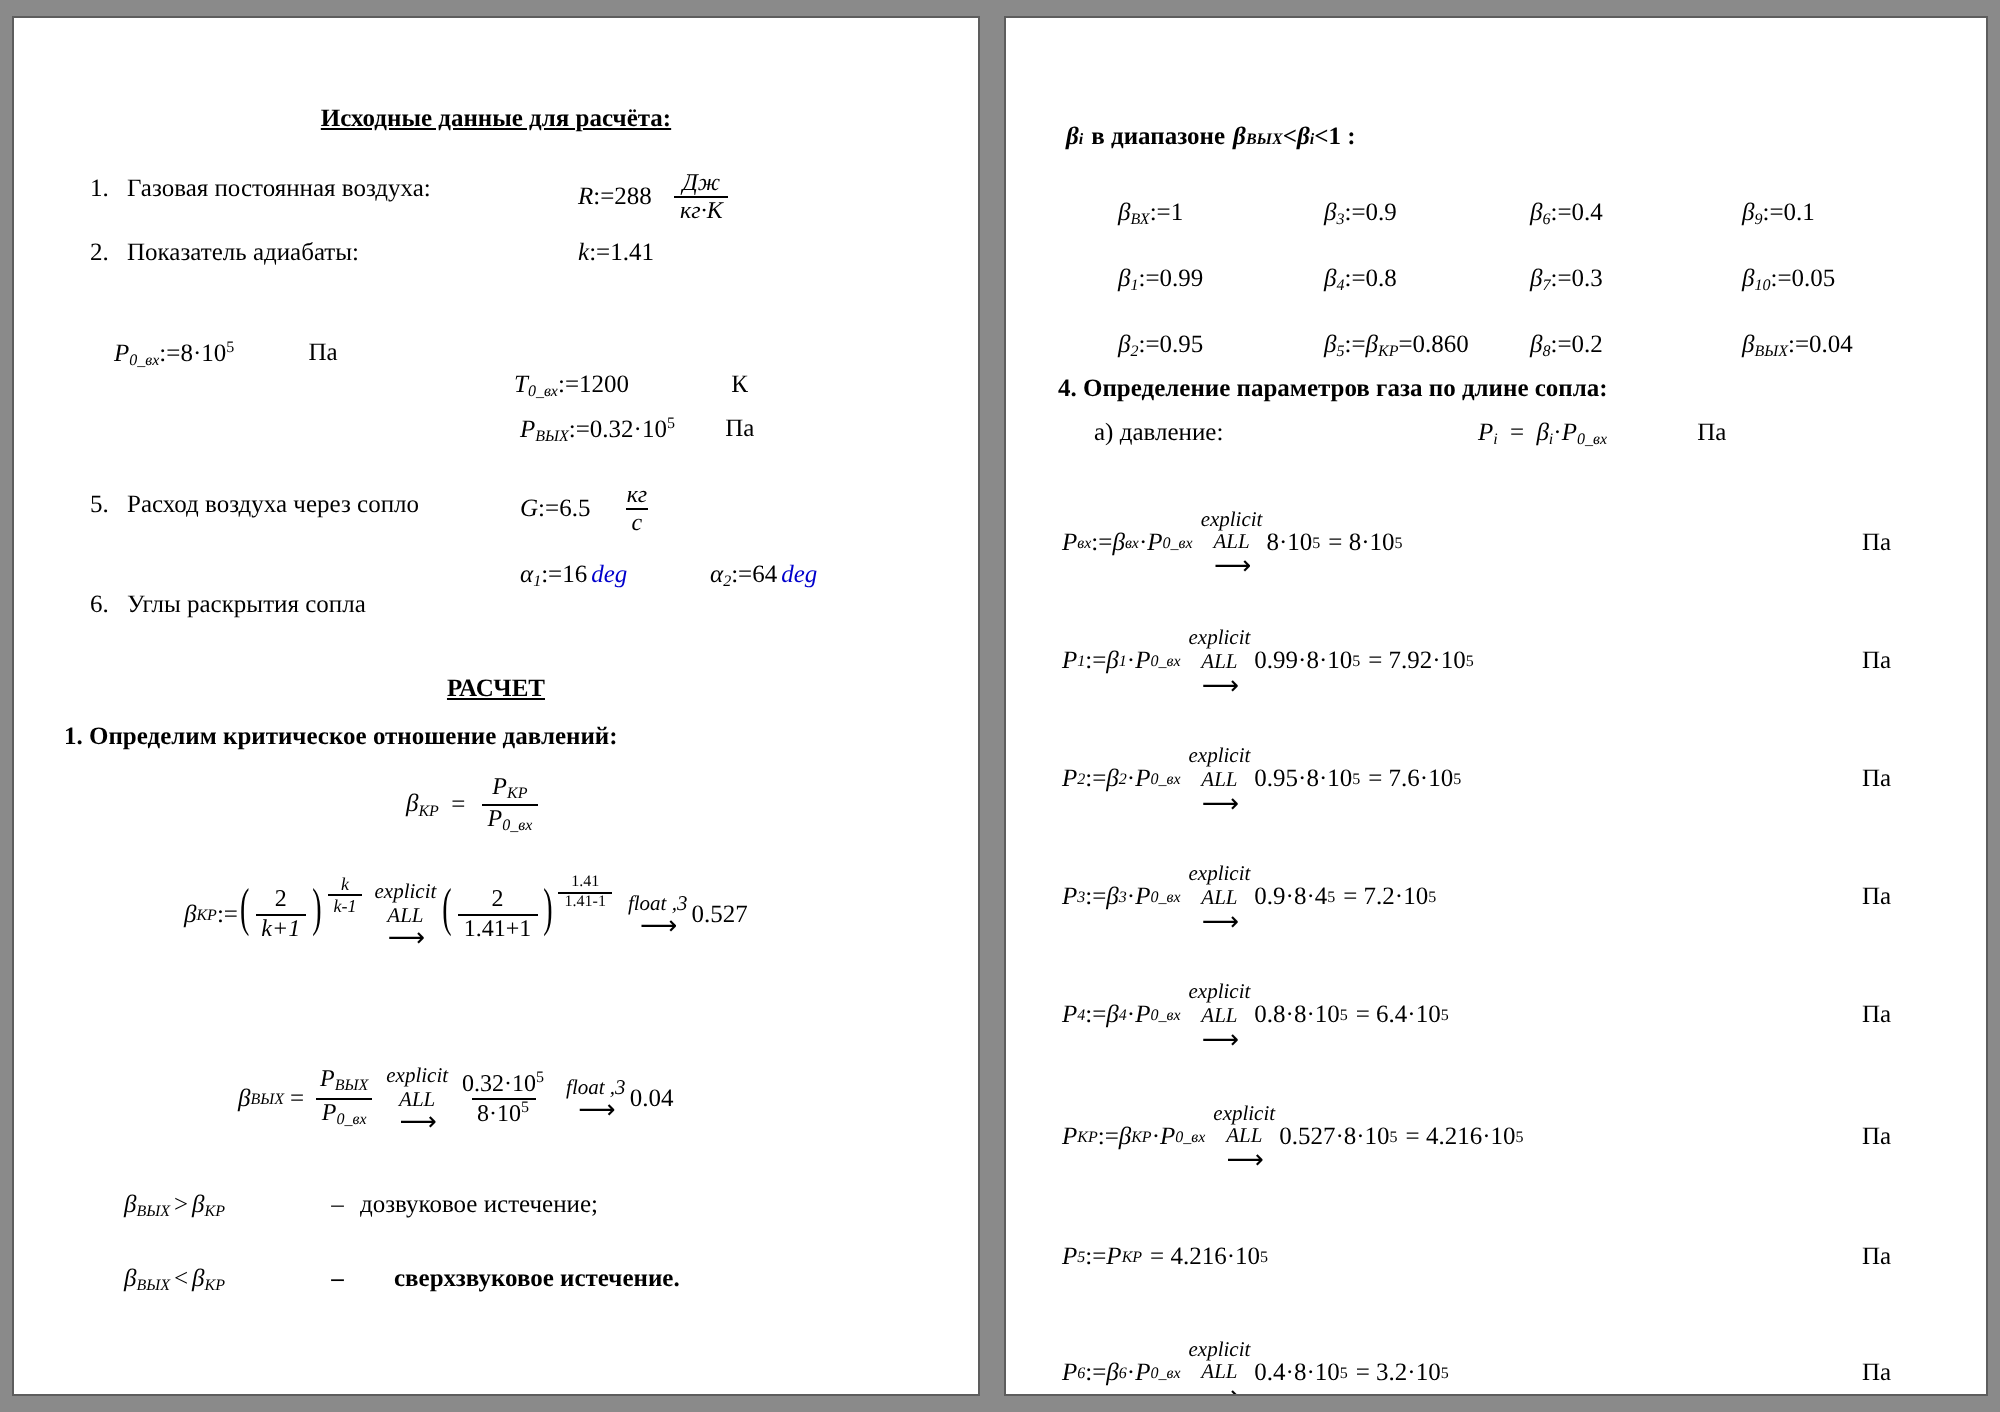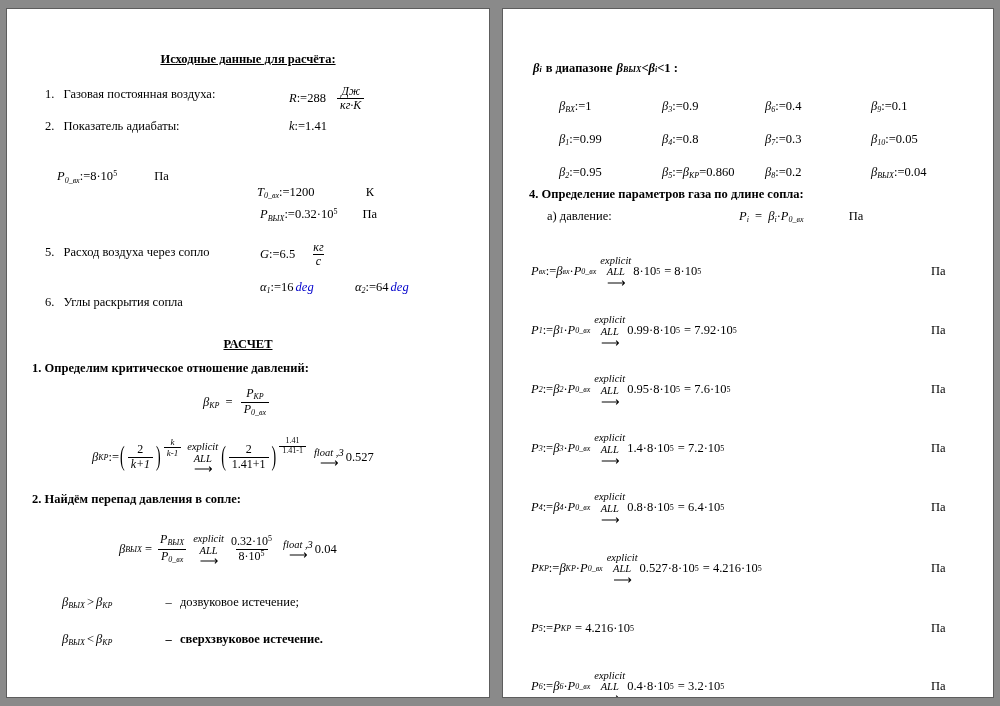--- a/index.html
+++ b/index.html
@@ -170,21 +170,20 @@
           <span class="den">1.41-1</span>
         </span>
       </span>
       <span class="expl" style="margin-left:6px;">
         <span class="lbl1">float ,3</span>
         <span class="arrow">⟶</span>
       </span>
       <span>0.527</span>
     </div>
 
-    <div class="abs hdr" style="left:25px;top:483px;">2. Найдём перепад давления в сопле:</div>
 
     <div class="abs" style="left:112px;top:524px;font-size:12.5px;display:flex;align-items:center;">
       <span class="it">β</span>
         <span class="sub">ВЫХ</span>
       <span style="margin:0 3px;">=</span>
       <span class="frac">
         <span class="num"><span class="it">P</span><span class="sub">ВЫХ</span></span>
         <span class="den"><span class="it">P</span><span class="sub">0_вх</span></span>
       </span>
       <span class="expl" style="margin-left:4px;">
@@ -204,21 +203,21 @@
     </div>
 
     <div class="abs" style="left:55px;top:586px;font-size:12.5px;">
       <span class="it">β</span><span class="sub">ВЫХ</span><span style="margin:0 2px;">&gt;</span><span class="it">β</span><span class="sub">КР</span>
       <span style="margin-left:50px;">–</span>
       <span style="margin-left:5px;">дозвуковое истечение;</span>
     </div>
     <div class="abs" style="left:55px;top:623px;font-size:12.5px;">
       <span class="it">β</span><span class="sub">ВЫХ</span><span style="margin:0 2px;">&lt;</span><span class="it">β</span><span class="sub">КР</span>
       <span style="margin-left:50px;font-weight:bold;">–</span>
-      <span style="margin-left:5px;font-weight:bold;">сверхзвуковое истечение.</span>
+      <span style="margin-left:22px;font-weight:bold;">сверхзвуковое истечение.</span>
     </div>
 
   </div>
 </div>
 
 <div class="page" id="page-right">
   <div class="inner">
 
     <div class="abs hdr" style="left:26px;top:52px;display:flex;align-items:baseline;">
       <span style="margin-left:4px;" class="it">β</span>
@@ -325,21 +324,21 @@
         <span style="position:absolute;left:400px;">Па</span>
       </div>
 
       <div class="eqrow" style="height:59px;">
         <span class="it">P</span><span class="sub">3</span><span>:=</span><span class="it">β</span><span class="sub">3</span>·<span class="it">P</span><span class="sub">0_вх</span>
         <span class="expl" style="margin-left:4px;">
           <span>explicit</span>
           <span>ALL</span>
           <span class="arrow">⟶</span>
         </span>
-        <span>1.4·8·10</span><span class="sup">5</span>
+        <span>0.9·8·4</span><span class="sup">5</span>
         <span style="margin-left:4px;">= 7.2·10</span><span class="sup">5</span>
         <span style="position:absolute;left:400px;">Па</span>
       </div>
 
       <div class="eqrow" style="height:59px;">
         <span class="it">P</span><span class="sub">4</span><span>:=</span><span class="it">β</span><span class="sub">4</span>·<span class="it">P</span><span class="sub">0_вх</span>
         <span class="expl" style="margin-left:4px;">
           <span>explicit</span>
           <span>ALL</span>
           <span class="arrow">⟶</span>

